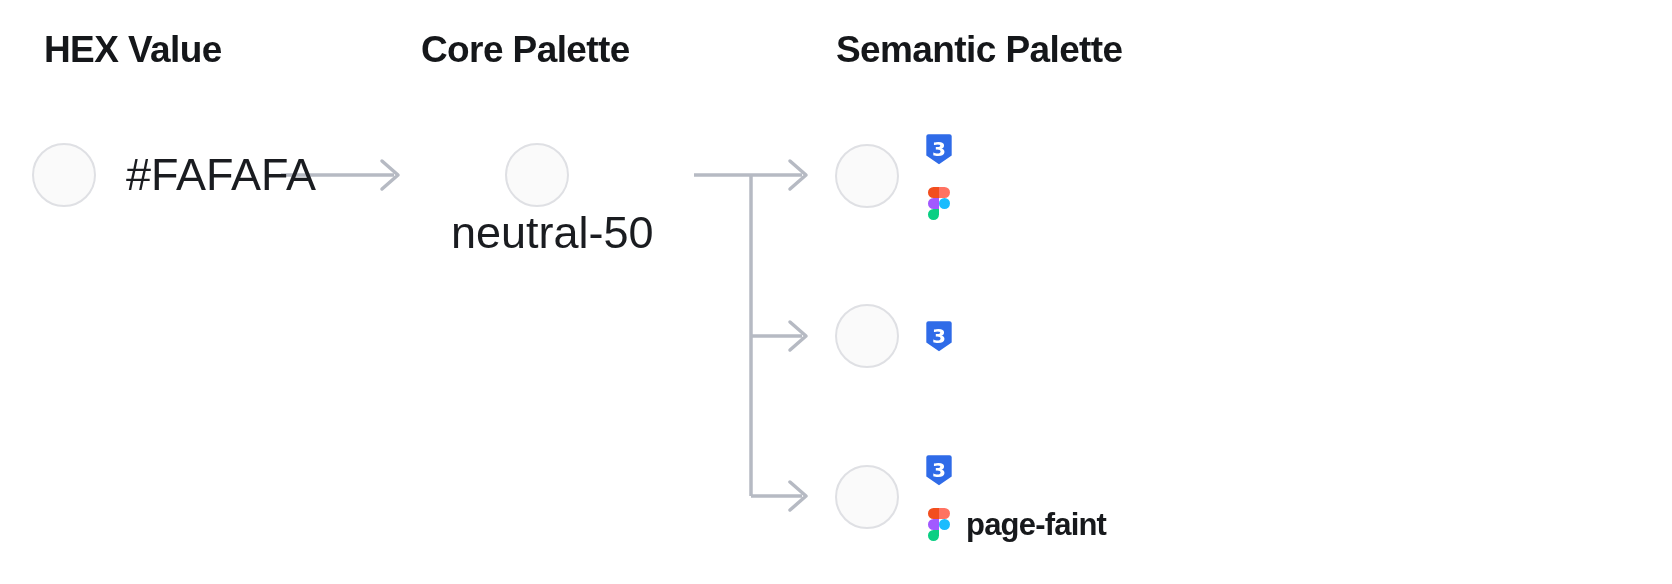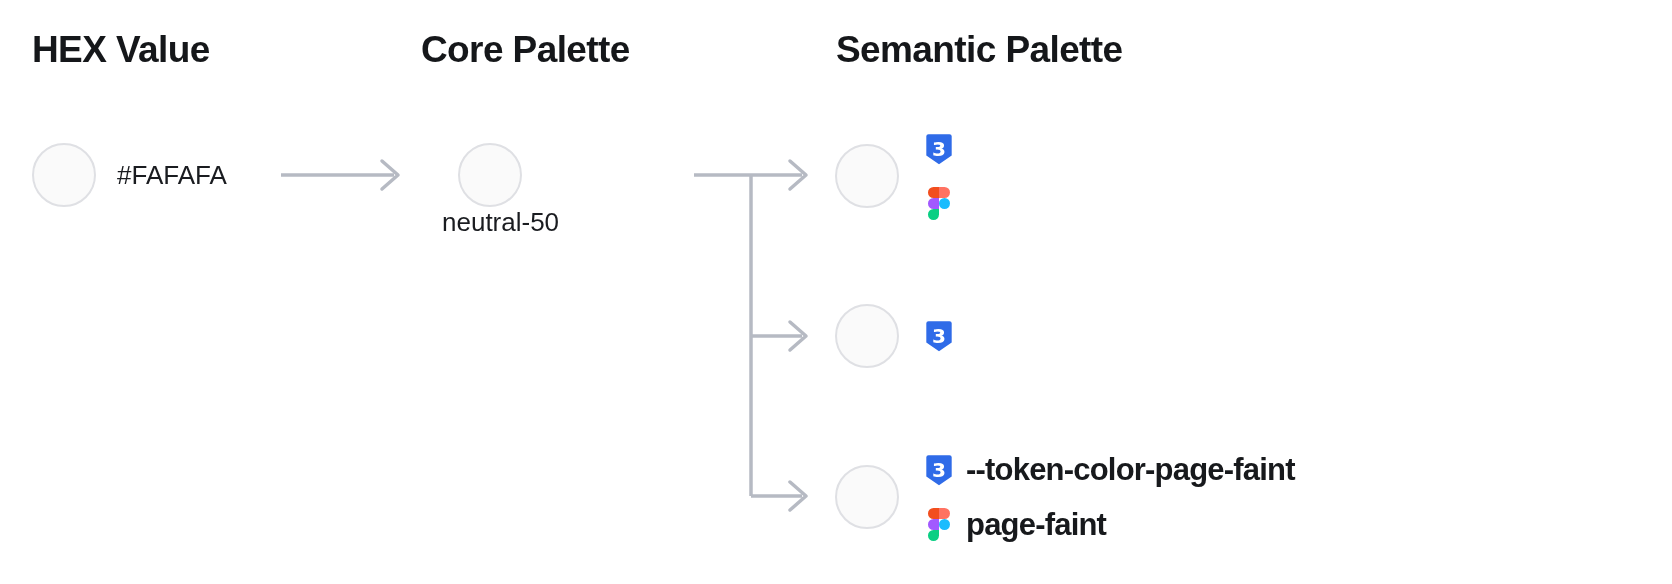--- a/index.html
+++ b/index.html
@@ -16,21 +16,21 @@
   .col-heading {
     position: absolute;
     top: 30px;
     font-size: 37px;
     font-weight: 700;
     letter-spacing: -0.6px;
     color: #15171a;
     white-space: nowrap;
     line-height: 1.1;
   }
-  .heading-hex { left: 32px; }
+  .heading-hex { left: 44px; }
   .heading-core { left: 421px; }
   .heading-semantic { left: 836px; }
 
   .swatch {
     width: 64px;
     height: 64px;
     border-radius: 50%;
     background: #fafafa;
     border: 2px solid #dfe0e4;
     flex: 0 0 64px;
@@ -38,22 +38,22 @@
 
   .node {
     position: absolute;
     height: 64px;
     display: flex;
     align-items: center;
   }
   .node-hex { left: 32px; top: 143px; }
   .node-core { left: 421px; top: 143px; flex-direction: column; }
   .node-label {
-    margin-left: 21px;
-    font-size: 26px;
+    margin-left: 30px;
+    font-size: 45px;
     font-weight: 400;
     color: #1a1c20;
     white-space: nowrap;
   }
 
   .connectors {
     position: absolute;
     left: 0; top: 0;
     width: 1672px;
     height: 584px;
@@ -182,21 +182,20 @@
   <div class="semantic-entry entry-3">
     <span class="swatch"></span>
     <div class="entry-lines">
       <div class="token-line">
         <span class="icon-box">
           <svg width="28" height="32" viewBox="0 0 32 36">
             <path fill="#2f6be8" d="M4 1 h24 a2.5 2.5 0 0 1 2.5 2.5 V25.5 L16 35.5 L1.5 25.5 V3.5 A2.5 2.5 0 0 1 4 1 Z"></path>
             <text x="16" y="26.5" font-size="23" font-weight="bold" fill="#ffffff" text-anchor="middle" font-family="'DejaVu Sans', sans-serif">3</text>
           </svg>
         </span>
-        <span class="token-label">--token-color-page-faint</span>
       </div>
       <div class="token-line">
         <span class="icon-box">
           <svg width="22" height="33" viewBox="0 0 24 36">
             <path fill="#f24e1e" d="M12 12H6A6 6 0 0 1 6 0h6z"></path>
             <path fill="#ff7262" d="M12 0h6a6 6 0 0 1 0 12h-6z"></path>
             <path fill="#a259ff" d="M12 12H6a6 6 0 0 0 0 12h6z"></path>
             <path fill="#1abcfe" d="M18 24a6 6 0 1 0 0-12 6 6 0 0 0 0 12z"></path>
             <path fill="#0acf83" d="M6 36a6 6 0 0 0 6-6v-6H6a6 6 0 0 0 0 12z"></path>
           </svg>

